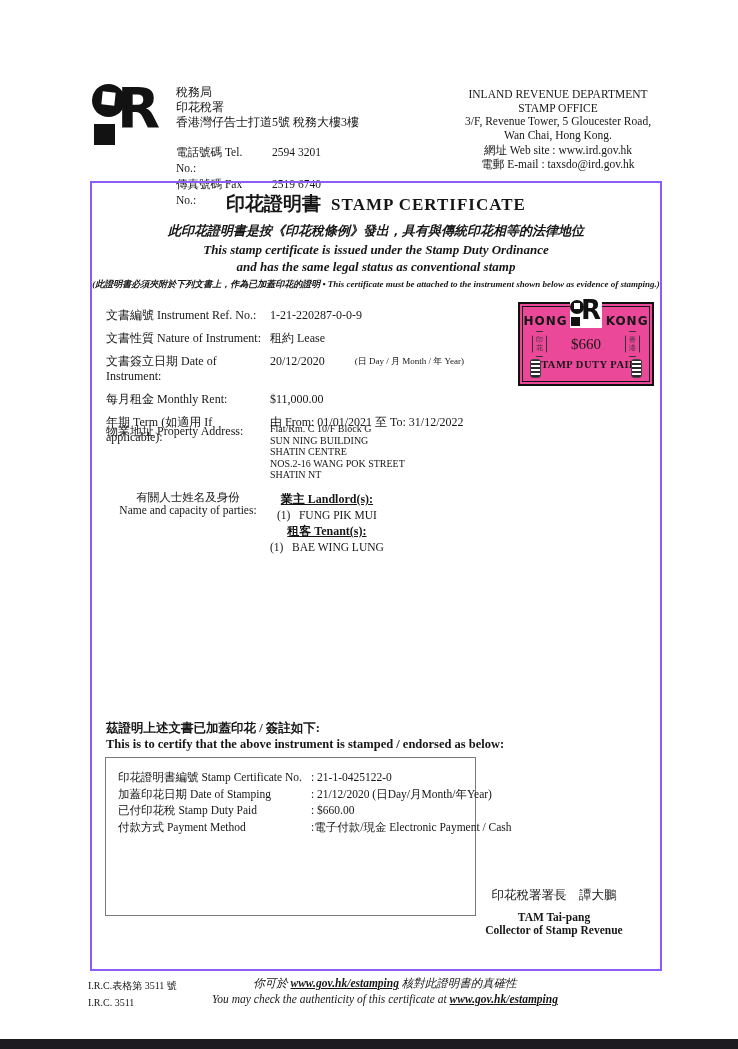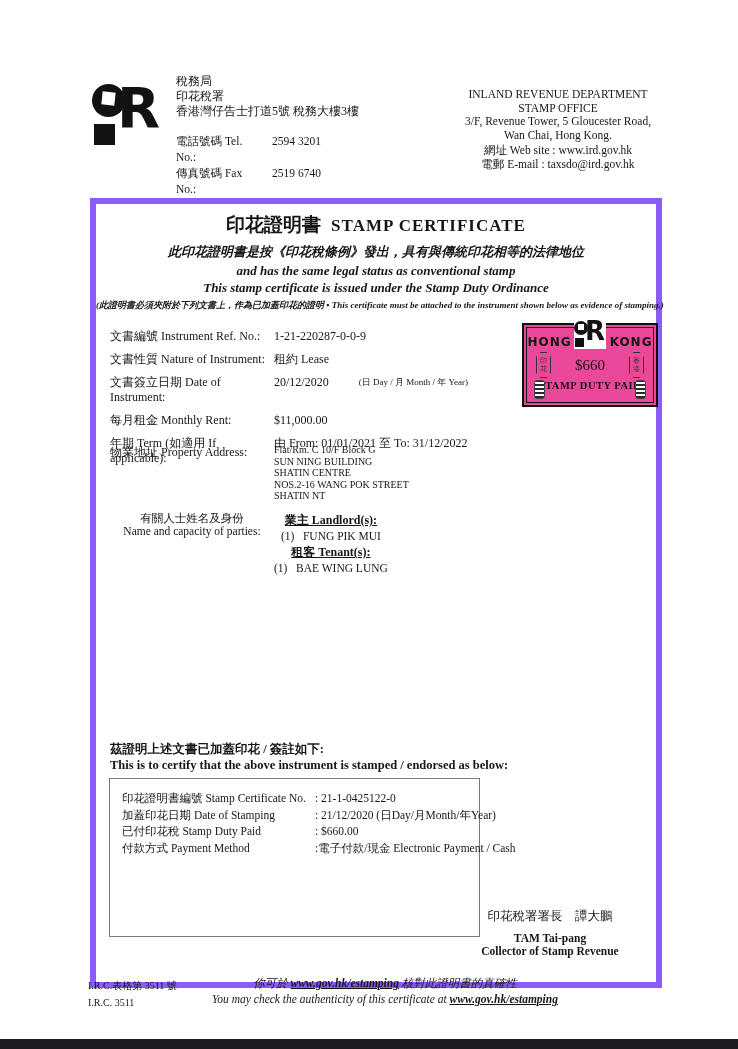--- a/index.html
+++ b/index.html
@@ -6,31 +6,31 @@
   html,body { width:738px; height:1049px; background:#fff; overflow:hidden; }
   body { position:relative; font-family:"Liberation Serif","DejaVu Serif",serif; color:#161616; }
 
   
   .ird-logo { position:absolute; left:92px; top:84px; width:64px; height:64px; }
   .ird-logo .circ { position:absolute; left:0; top:0; width:33px; height:33px; background:#121212; border-radius:50%; }
   .ird-logo .hole { position:absolute; left:10px; top:8px; width:13px; height:13px; background:#fff; transform:rotate(6deg); }
   .ird-logo .sq   { position:absolute; left:2px; top:40px; width:21px; height:21px; background:#121212; }
   .ird-logo .rr   { position:absolute; left:25px; top:-9px; font:900 56px "DejaVu Sans","Liberation Sans",sans-serif; color:#121212; }
 
-  .hdr-left { position:absolute; left:176px; top:74px; font-size:12px; line-height:15px; }
+  .hdr-left { position:absolute; left:176px; top:85px; font-size:12px; line-height:15px; }
   .hdr-left .telfax { margin-top:14px; font-size:11.5px; line-height:16px; }
   .telfax .row { display:flex; }
   .telfax .lab { width:88px; }
   .telfax .val { margin-left:8px; }
 
   .hdr-right { position:absolute; left:408px; top:88px; width:300px; text-align:center; font-size:11.5px; line-height:13.5px; }
   .hdr-right .contact { margin-top:2px; }
 
   
-  .cert-box { position:absolute; left:90px; top:198px; width:572px; height:790px; border:6px solid #8b5cf6; }
+  .cert-box { position:absolute; left:90px; top:181px; width:572px; height:790px; border:2px solid #8b5cf6; }
 
   .title-block { position:absolute; left:0; top:8px; width:100%; text-align:center; }
   .t-cn { font-size:19px; font-weight:bold; }
   .t-en { font-size:17px; font-weight:bold; letter-spacing:1px; margin-left:6px; }
   .sub-cn { margin-top:5px; font-size:13px; font-weight:bold; font-style:italic; }
   .sub-en { font-size:13px; font-weight:bold; font-style:italic; line-height:15px; margin-top:2px; }
   .attach-note { margin-top:4px; font-size:9px; font-weight:bold; font-style:italic; white-space:nowrap; }
 
   .fields { position:absolute; left:14px; top:125px; width:412px; font-size:12px; }
   .f-row { display:flex; line-height:15px; margin-bottom:8px; }
@@ -125,22 +125,22 @@
 </div>
 
 <div class="cert-box">
 
   <div class="title-block">
     <div>
       <span class="t-cn">印花證明書</span>
       <span class="t-en">STAMP CERTIFICATE</span>
     </div>
     <div class="sub-cn">此印花證明書是按《印花稅條例》發出，具有與傳統印花相等的法律地位</div>
+    <div class="sub-en">This stamp certificate is issued under the Stamp Duty Ordinance</div>
     <div class="sub-en">and has the same legal status as conventional stamp</div>
-    <div class="sub-en">This stamp certificate is issued under the Stamp Duty Ordinance</div>
     <div class="attach-note">(此證明書必須夾附於下列文書上，作為已加蓋印花的證明 • This certificate must be attached to the instrument shown below as evidence of stamping.)</div>
   </div>
 
   <div class="fields">
     <div class="f-row">
       <span class="f-lab">文書編號 Instrument Ref. No.:</span>
       <span class="f-val">1-21-220287-0-0-9</span>
     </div>
     <div class="f-row">
       <span class="f-lab">文書性質 Nature of Instrument:</span>

